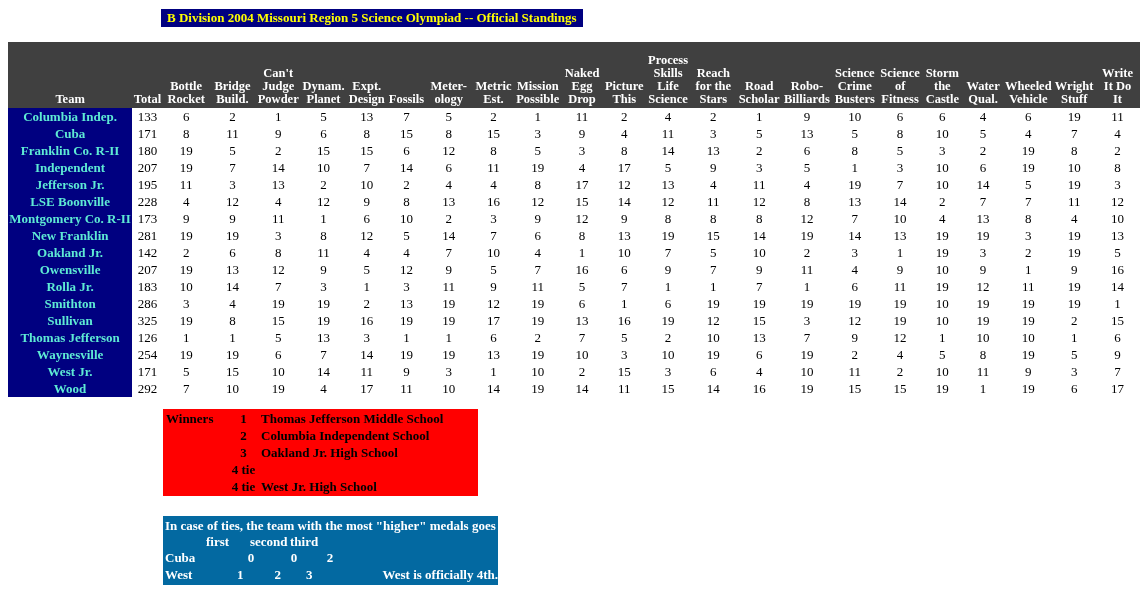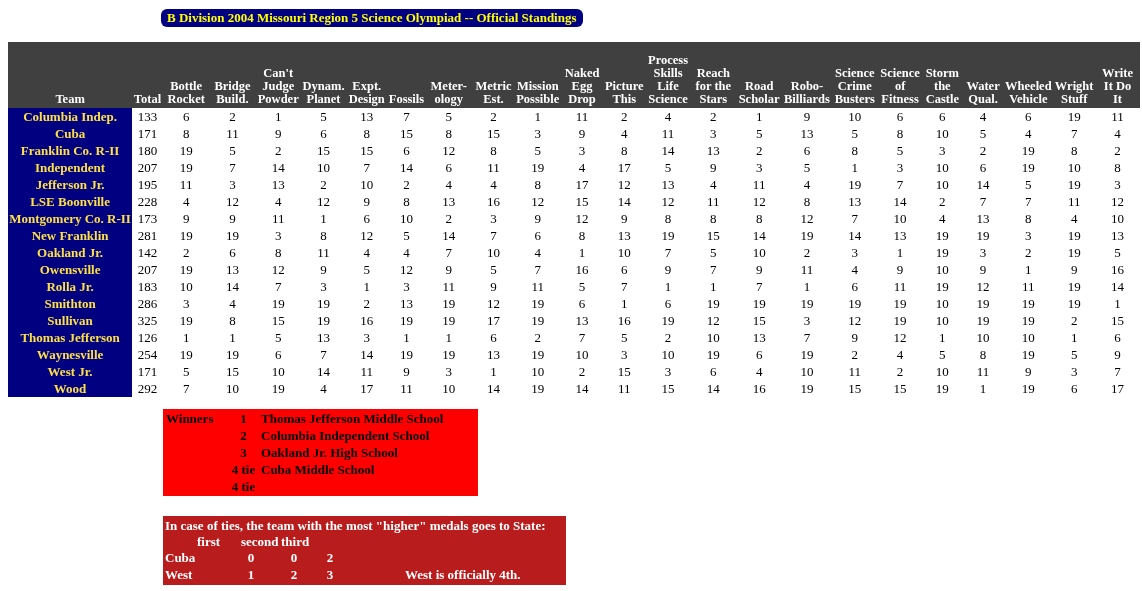--- a/index.html
+++ b/index.html
@@ -19,21 +19,20 @@
     left: 161px;
     top: 9px;
     height: 18px;
     line-height: 18px;
     background: #000080;
     color: #FFFF00;
     font-size: 13px;
     font-weight: bold;
     padding: 0 6px;
     white-space: nowrap;
-    border-radius: 6px;
   }
   table.standings {
     position: absolute;
     left: 8px;
     top: 42px;
     width: 1132px;
     border-collapse: collapse;
     table-layout: fixed;
   }
   table.standings thead th {
@@ -54,21 +53,21 @@
     height: 17px;
     line-height: 17px;
     text-align: center;
     padding: 0;
     color: #000000;
     overflow: hidden;
     white-space: nowrap;
   }
   table.standings tbody td.team {
     background: #000080;
-    color: #fde047;
+    color: #5eead4;
     font-weight: bold;
   }
   .winners-box {
     position: absolute;
     left: 163px;
     top: 409px;
     width: 315px;
     background: #FF0000;
     color: #000000;
     font-weight: bold;
@@ -76,29 +75,29 @@
     padding: 1px 0;
   }
   .wrow { display: flex; height: 17px; line-height: 17px; }
   .wlab { width: 60px; padding-left: 3px; white-space: nowrap; }
   .wrank { width: 35px; text-align: center; white-space: nowrap; }
   .wname { flex: 1; white-space: nowrap; }
   .tiebreak-box {
     position: absolute;
     left: 163px;
     top: 516px;
-    width: 403px;
-    background: #b91c1c;
+    width: 335px;
+    background: #0369a1;
     color: #ffffff;
     font-weight: bold;
     font-size: 13px;
     padding: 1px 0 2px 0;
   }
   .tb-title { height: 17px; line-height: 17px; padding-left: 2px; white-space: nowrap; }
-  .tb-headrow { display: flex; height: 15px; line-height: 15px; padding-left: 34px; }
+  .tb-headrow { display: flex; height: 15px; line-height: 15px; padding-left: 43px; }
   .tb-h1 { width: 44px; }
   .tb-h2 { width: 40px; }
   .tb-row { display: flex; height: 17px; line-height: 17px; }
   .tb-team { width: 64px; padding-left: 2px; }
   .tb-n1 { width: 44px; text-align: center; }
   .tb-n2 { width: 42px; text-align: center; }
   .tb-n3 { width: 30px; text-align: center; }
   .tb-note { margin-left: 60px; white-space: nowrap; }
 </style>
 </head>
@@ -649,25 +648,25 @@
       <span class="wname">Columbia Independent School</span>
     </div>
     <div class="wrow">
       <span class="wlab"></span>
       <span class="wrank">3</span>
       <span class="wname">Oakland Jr. High School</span>
     </div>
     <div class="wrow">
       <span class="wlab"></span>
       <span class="wrank">4 tie</span>
-      <span class="wname">Cuba Middle School</span>
     </div>
     <div class="wrow">
       <span class="wlab"></span>
       <span class="wrank">4 tie</span>
+      <span class="wname">West Jr. High School</span>
     </div>
   </div>
 
 <div class="tiebreak-box">
   <div class="tb-title">In case of ties, the team with the most "higher" medals goes to State:</div>
   <div class="tb-headrow">
     <span class="tb-h1">first</span>
     <span class="tb-h2">second</span>
     <span class="tb-h3">third</span>
   </div>

